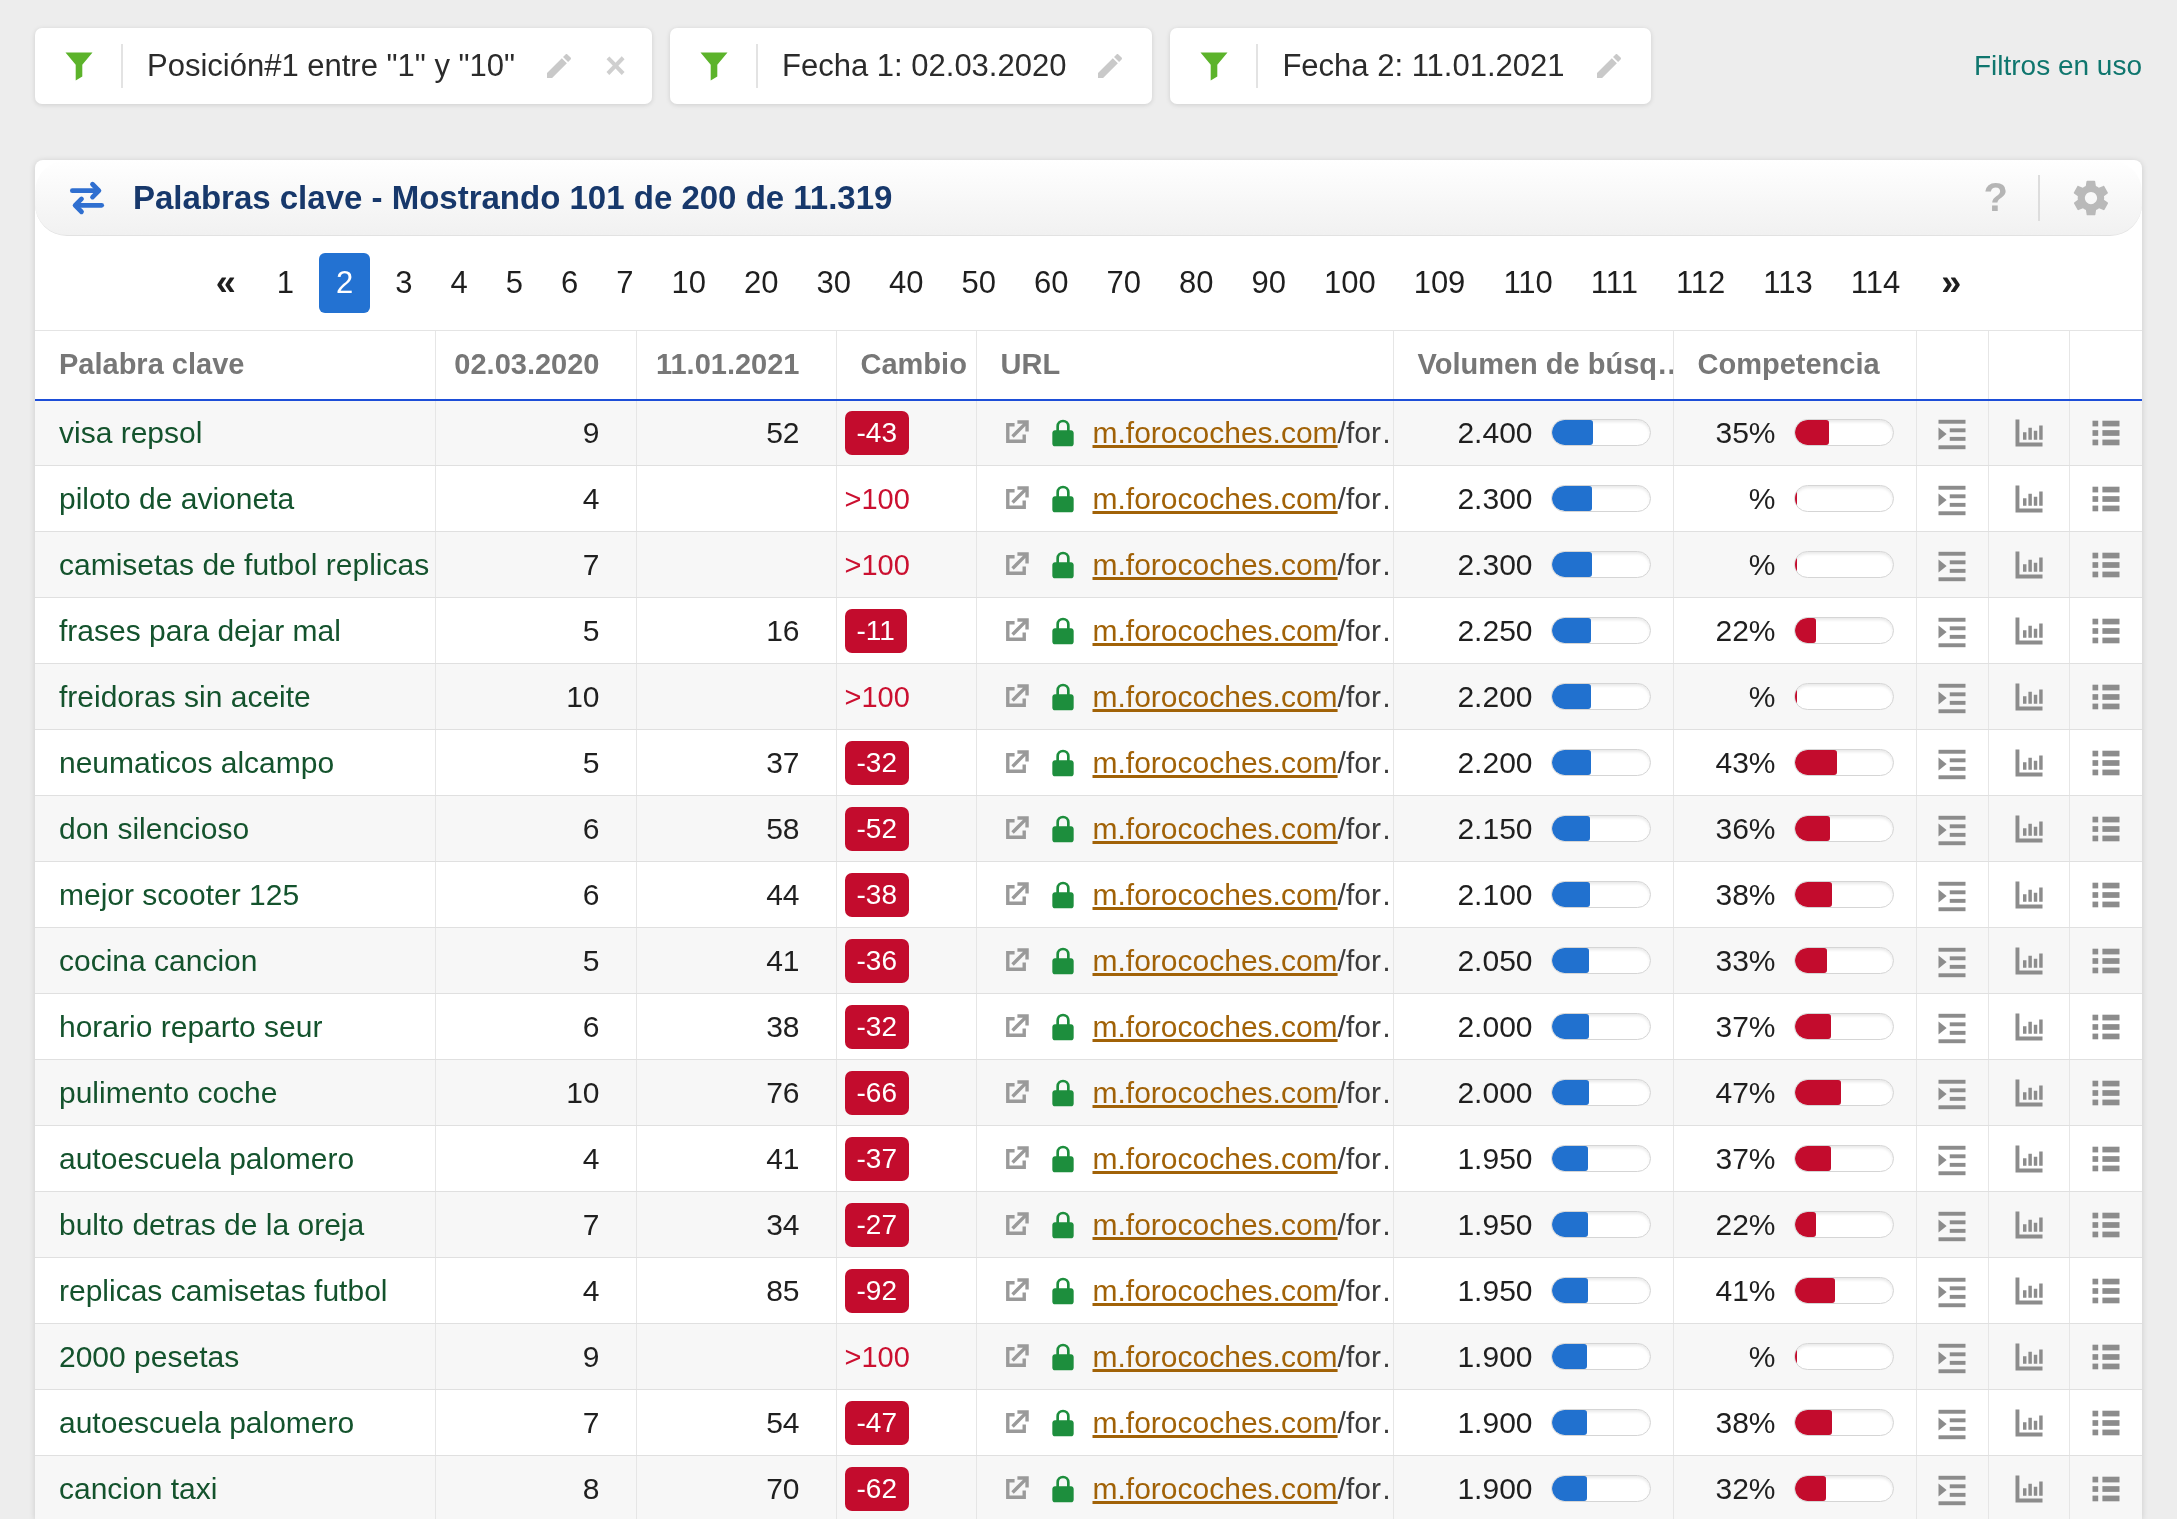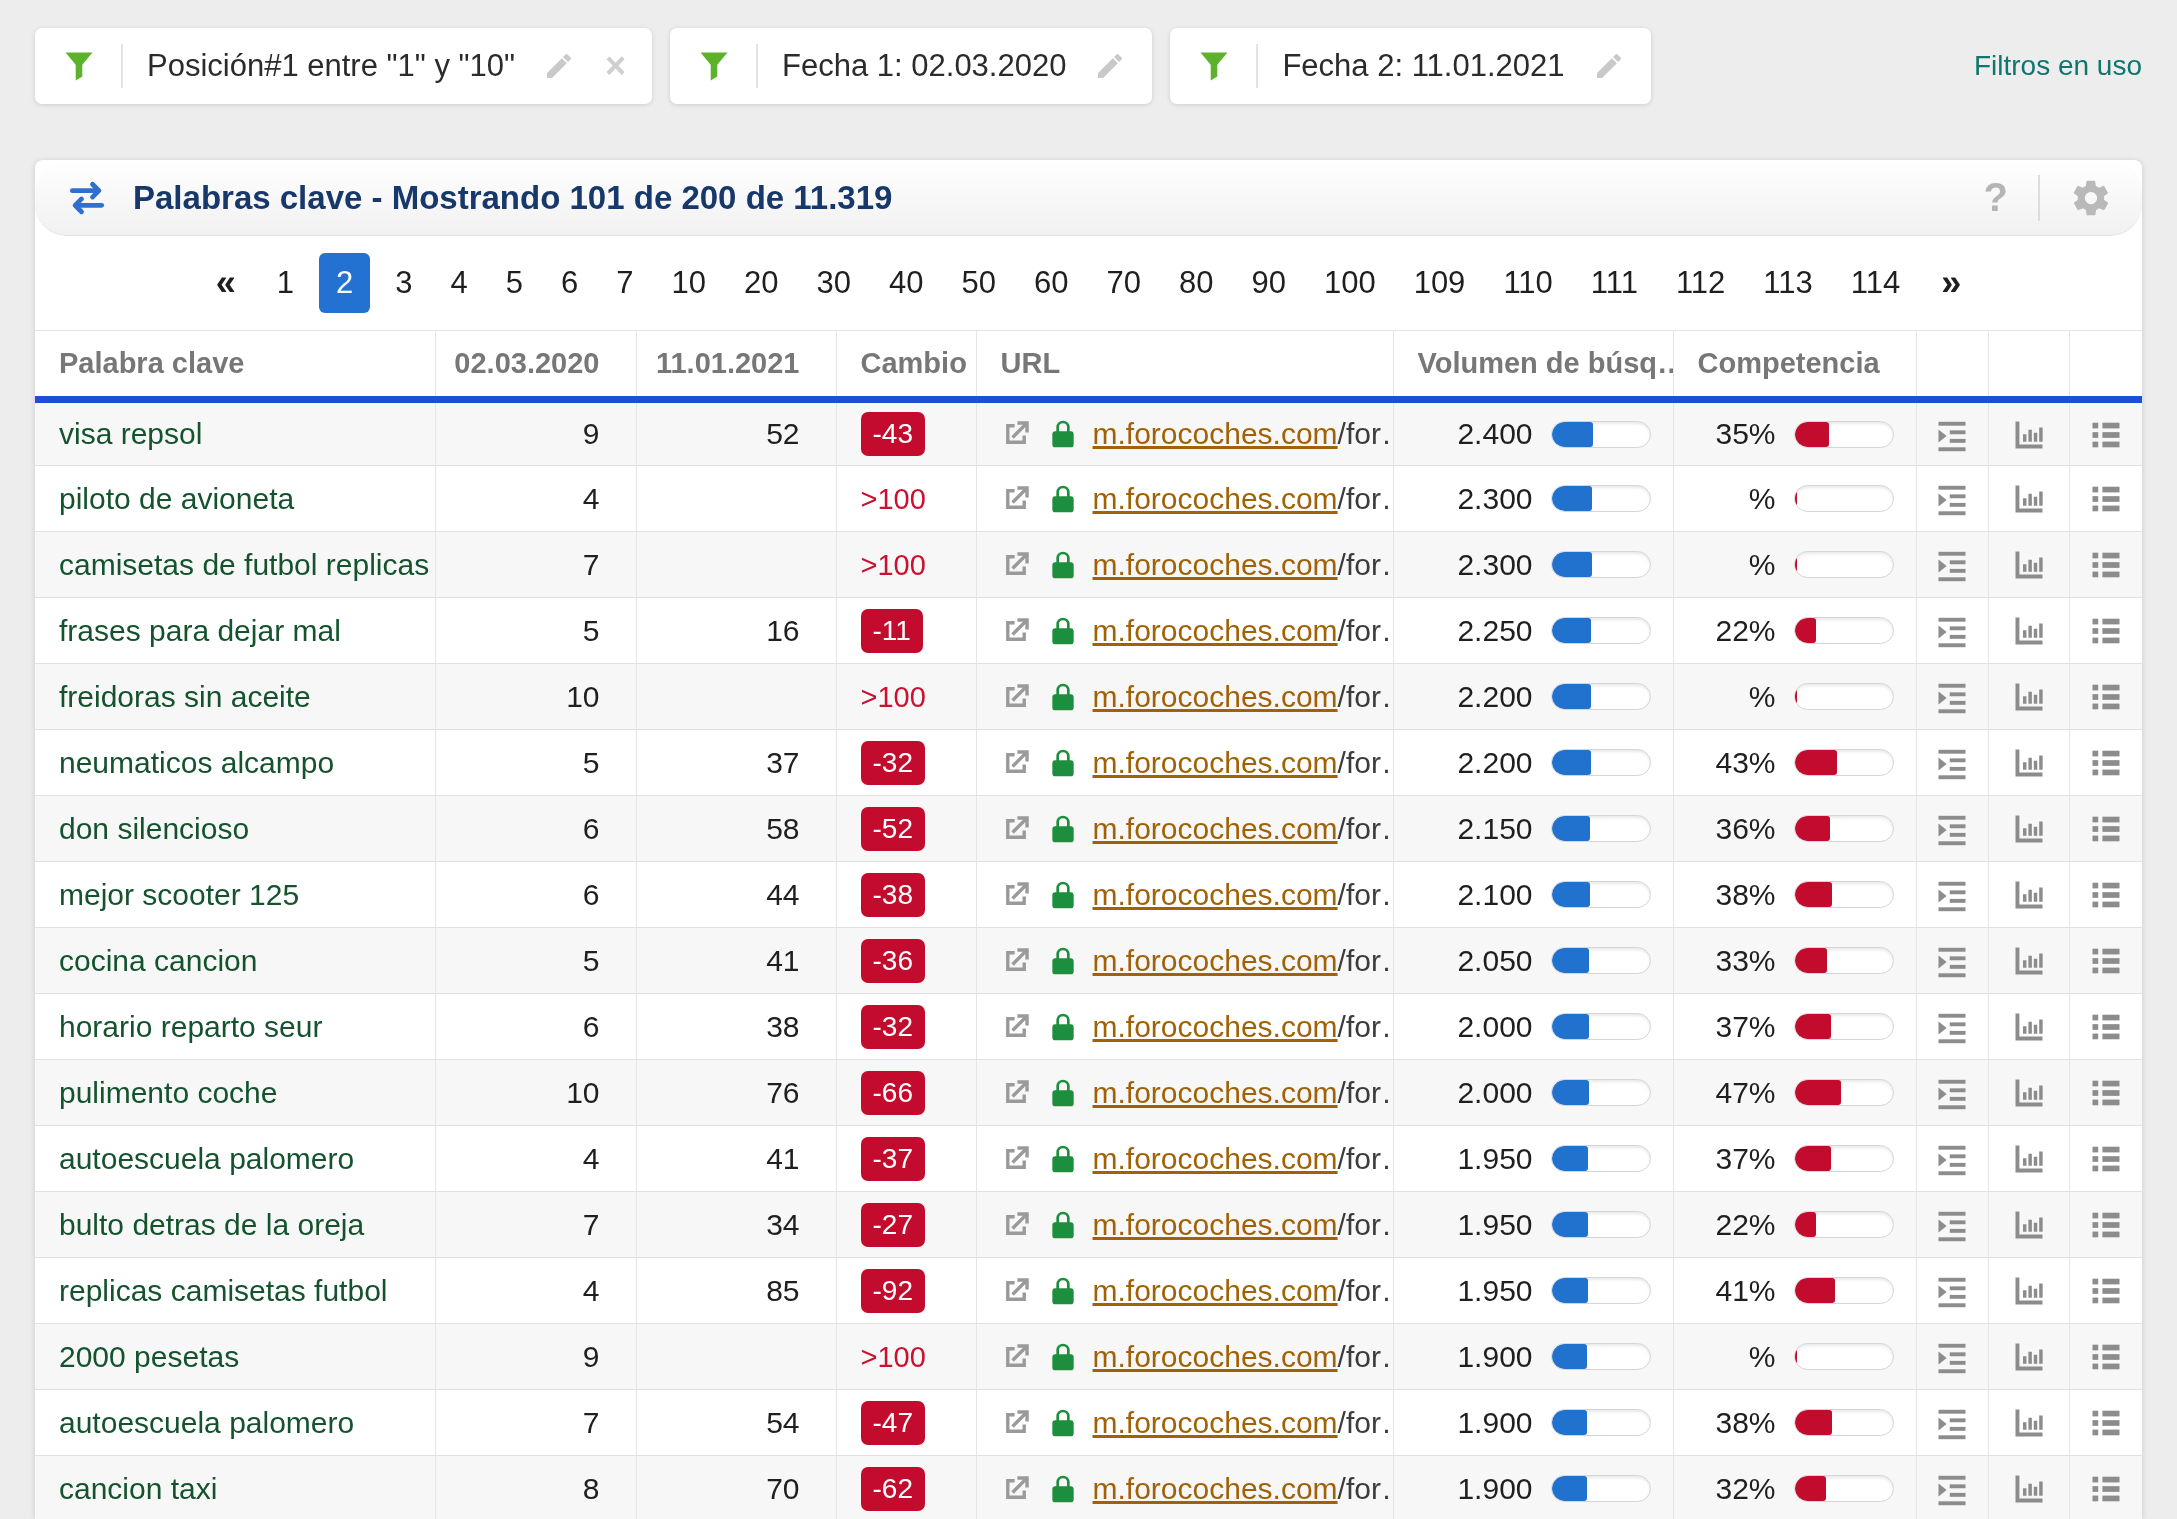--- a/index.html
+++ b/index.html
@@ -47,34 +47,34 @@
     font-size:31px; color:#1f1f1f; background:#fff;
   }
   .page-item { padding:10px 13px; margin:0 6px; border-radius:6px; white-space:nowrap; }
   .page-item.active { background:#2372d2; color:#fff; padding:12px 17px; }
   .page-arrow { font-weight:bold; font-size:36px; padding:6px 14px; margin:0 8px; color:#1f1f1f; }
 
   
   table { border-collapse:collapse; table-layout:fixed; width:2107px; }
   th {
     height:69px; font-size:29px; font-weight:bold; color:#777; text-align:left;
-    border-top:1px solid #e4e4e4; border-bottom:7px solid #1d4ed8; background:#fff;
+    border-top:1px solid #e4e4e4; border-bottom:2px solid #1d4ed8; background:#fff;
     white-space:nowrap; overflow:hidden;
   }
   th, td { border-left:1px solid #e6e6e6; }
   th:first-child, td:first-child { border-left:none; }
   tbody tr { height:66px; }
   tbody tr:nth-child(odd) td { background:#f7f7f7; }
   tbody tr:nth-child(even) td { background:#ffffff; }
   td { border-bottom:1px solid #e0e0e0; font-size:30px; white-space:nowrap; overflow:hidden; }
   .pad-l { padding-left:24px; }
   .th-right { text-align:right; padding-right:36px; }
   .c-kw { padding-left:24px; color:#14532d; }
   .c-num { text-align:right; padding-right:36px; }
-  .c-change { padding-left:24px; }
+  .c-change { padding-left:8px; }
   .badge {
     display:inline-block; background:#c30c2d; color:#fff; font-size:28px;
     border-radius:7px; padding:8px 12px; line-height:1;
   }
   .gt100 { color:#cb1030; font-size:29px; }
   .c-url { padding-left:22px; }
   .url-wrap { display:flex; align-items:center; }
   .url-wrap .icon { display:flex; flex:none; }
   .icon-ext { width:34px; height:34px; margin-right:14px; }
   .icon-lock { width:32px; height:32px; margin-right:14px; }

